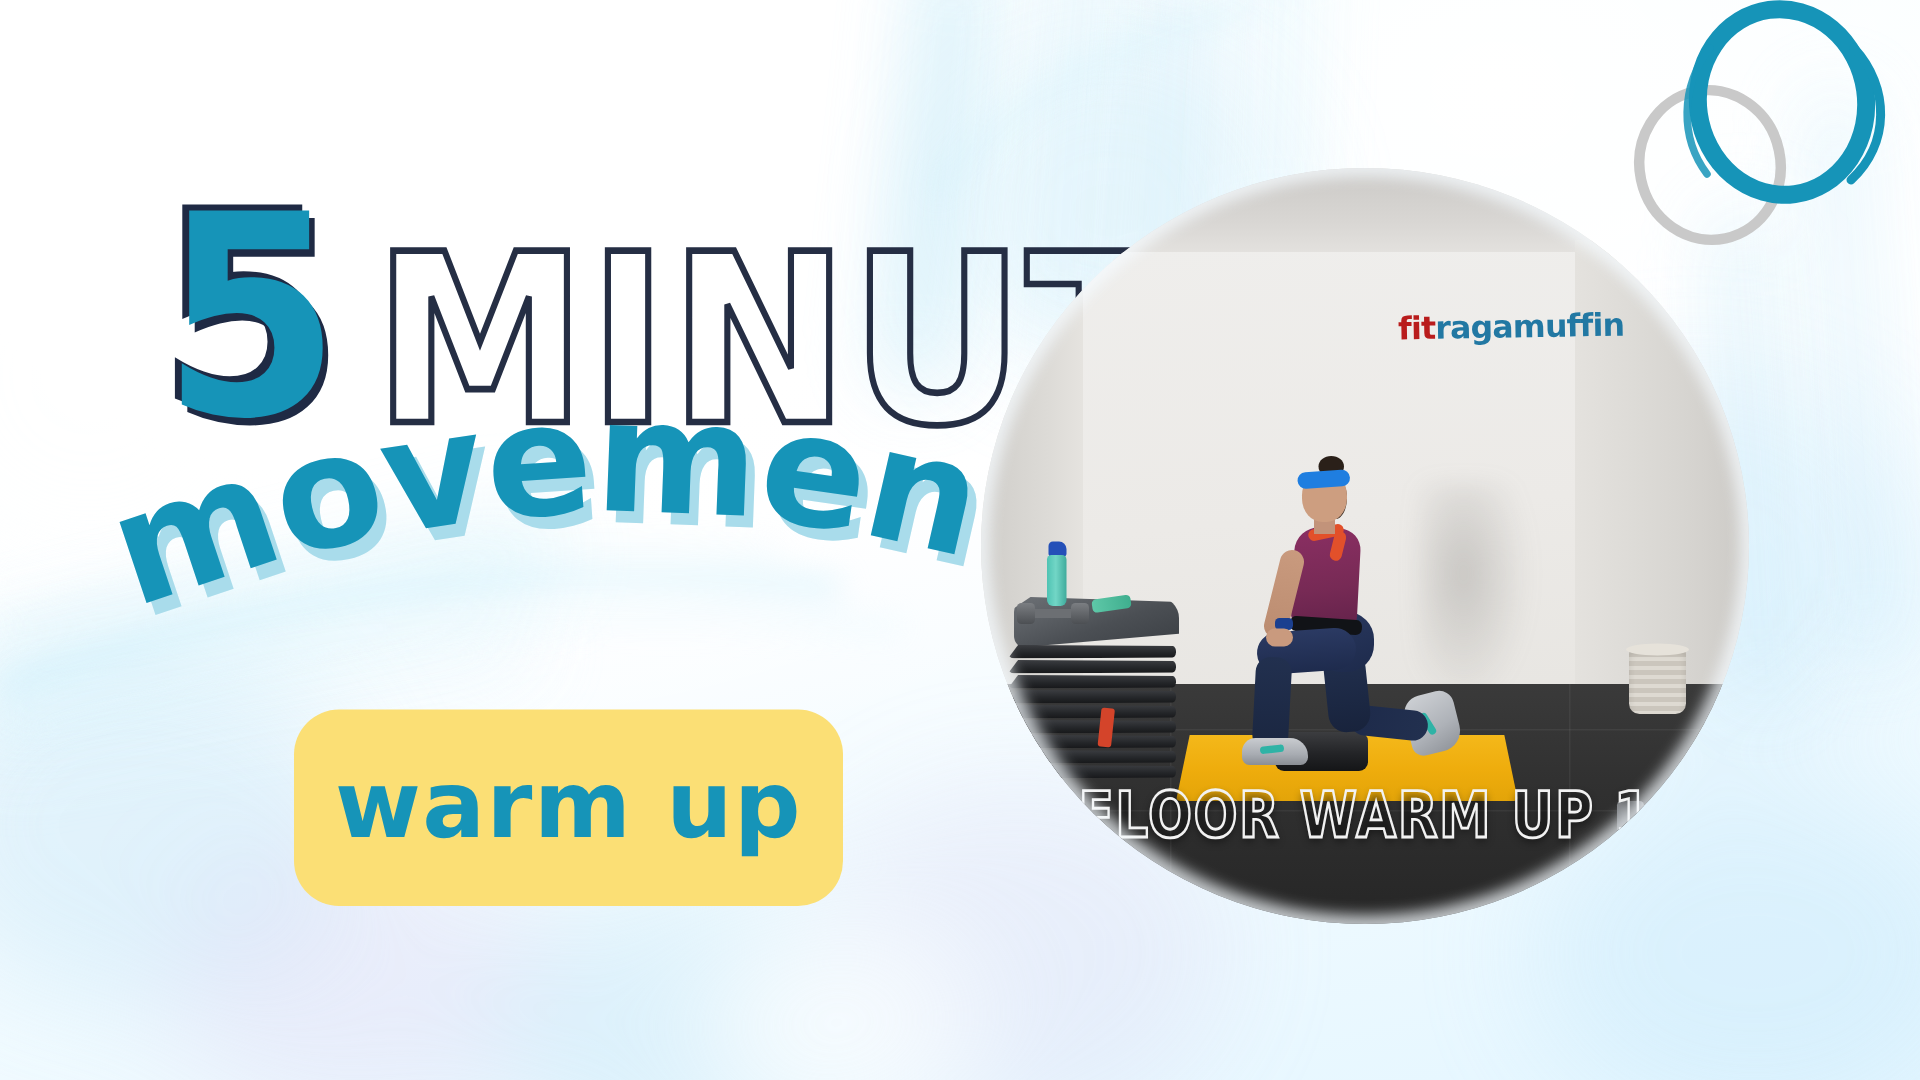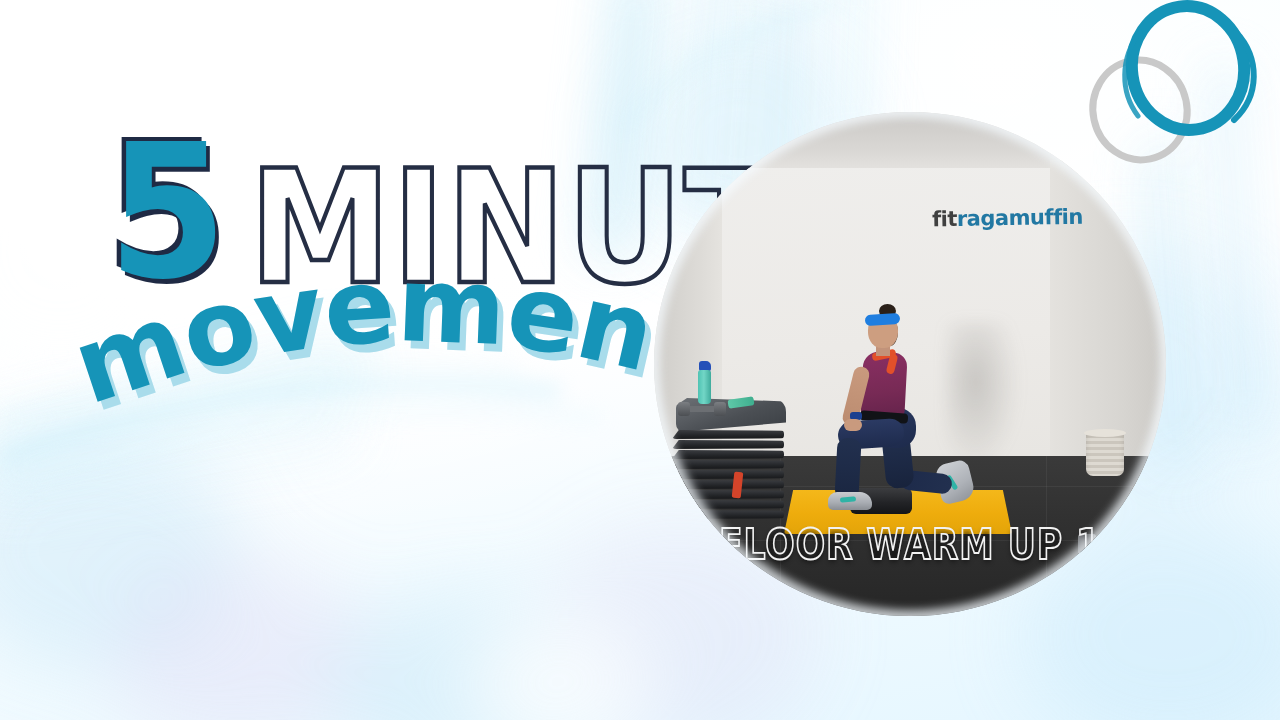--- a/index.html
+++ b/index.html
@@ -196,21 +196,21 @@
   .wall-logo {
     position: absolute;
     left: 278px; top: 94px;
     font-family: "DejaVu Sans", sans-serif;
     font-weight: 700;
     font-size: 21px;
     letter-spacing: -.5px;
     white-space: nowrap;
     transform: rotate(-1deg);
   }
-  .wl-fit { color: #404040; }
+  .wl-fit { color: #b91c1c; }
   .wl-rag { color: #2278a3; }
 
   
   .mat {
     position: absolute;
     left: 130px; top: 378px;
     width: 228px; height: 44px;
     background: linear-gradient(180deg, #f4b81a 0%, #eeac0c 55%, #e3a409 100%);
     clip-path: polygon(4% 0, 96% 0, 100% 100%, 0 100%);
     border-radius: 3px;
@@ -437,20 +437,23 @@
       </defs>
       <text class="mv-shadow" font-family="DejaVu Sans, sans-serif" font-weight="700" font-size="104" letter-spacing="-1">
         <textPath href="#arcPathShadow" startOffset="0">movement</textPath>
       </text>
       <text class="mv-main" font-family="DejaVu Sans, sans-serif" font-weight="700" font-size="104" letter-spacing="-1">
         <textPath href="#arcPath" startOffset="0">movement</textPath>
       </text>
     </svg>
   </div>
 
+  <div class="warmup-pill">
+    <span class="warmup-text">warm up</span>
+  </div>
 
   <div class="photo-wrap">
     <div class="photo-clip">
       <div class="scene">
 
         <div class="ceiling"></div>
         <div class="wall-left"></div>
         <div class="wall-back"></div>
         <div class="wall-right"></div>
         <div class="wall-shadow"></div>

